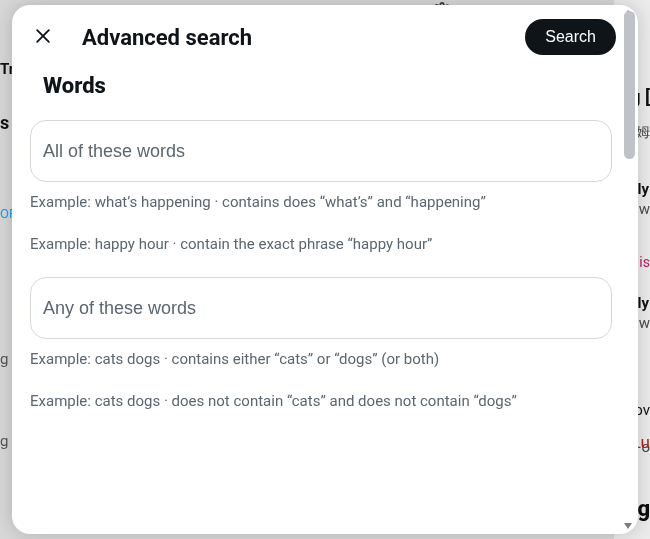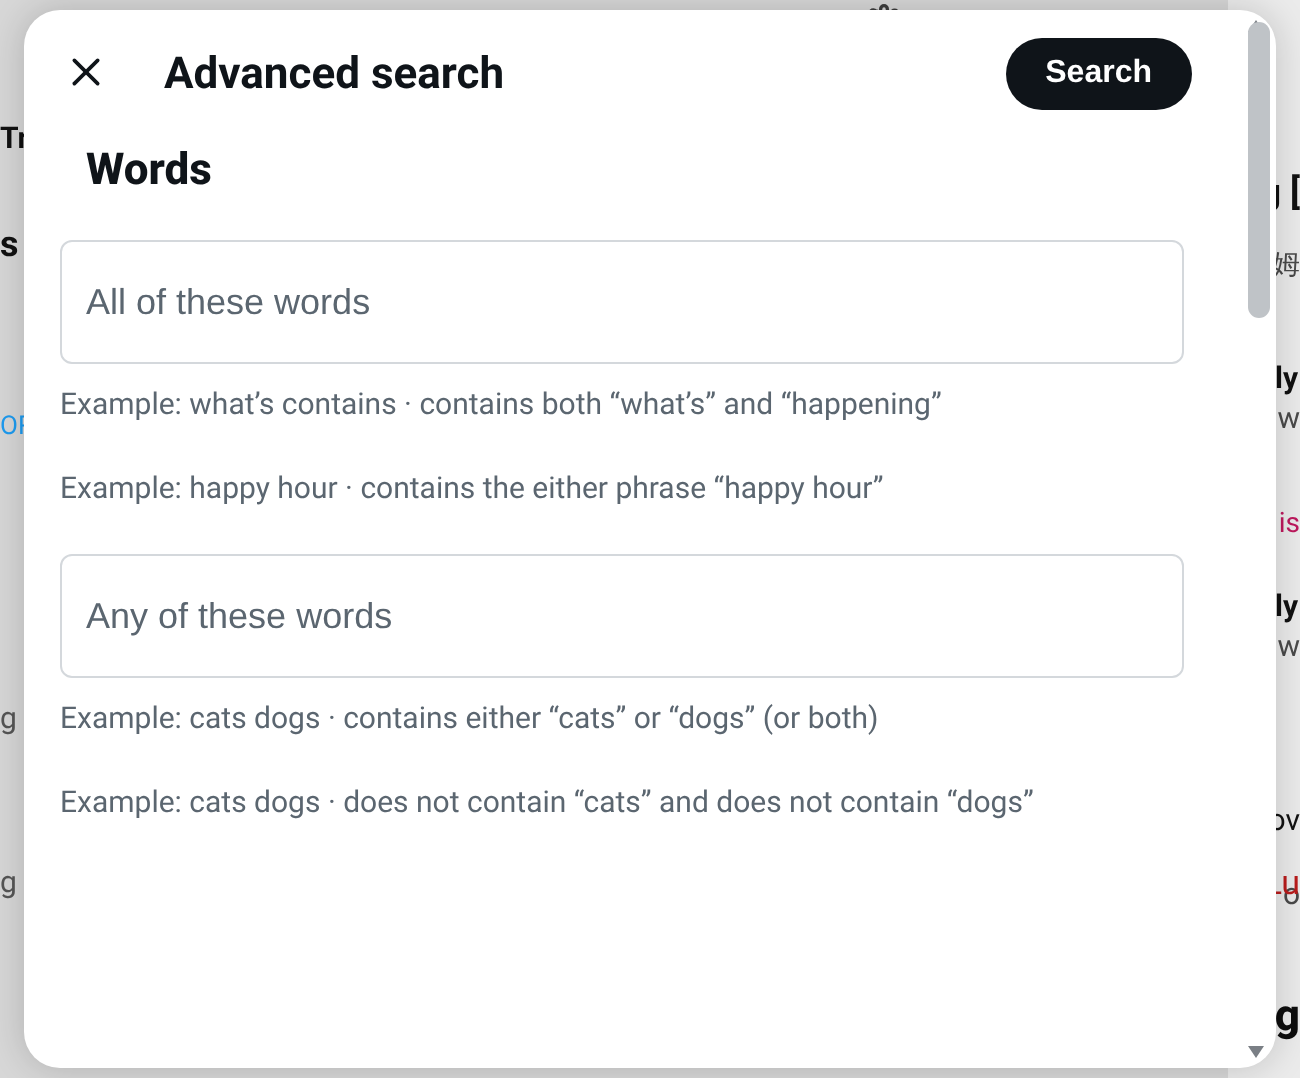--- a/index.html
+++ b/index.html
@@ -39,52 +39,52 @@
     position: absolute; top: 0; right: 0; width: 11px; height: 148px;
     background: #bfc3c7; border-radius: 6px;
   }
   .scrollbar-btn {
     position:absolute; right:2px; width:10px; height:10px; color:#7a7f85;
   }
   .scrollbar-btn.up { top:-3px; }
   .scrollbar-btn.down { bottom:-3px; }
   .scrollbar-btn svg{width:10px;height:10px;display:block;}
 
-  .modal-inner { flex:1; overflow: hidden; padding-right: 28px; }
+  .modal-inner { flex:1; overflow: hidden; padding-right: 8px; }
 
   .header {
     display: flex; align-items: center;
     padding: 14px 14px 10px 14px;
     gap: 22px;
   }
   .close-btn {
     width: 34px; height: 34px; border: none; background: transparent;
     display: flex; align-items: center; justify-content: center;
     border-radius: 50%; cursor: pointer; color: #0f1419;
   }
   .close-btn svg { width: 20px; height: 20px; }
   .header-title {
     font-size: 22px; font-weight: 700; color: #0f1419; flex: 1;
   }
   .search-btn {
     background: #0f1419; color: #ffffff; border: none;
-    font-weight: 700; font-size: 16px;
+    font-weight: 400; font-size: 16px;
     padding: 9px 20px; border-radius: 9999px; cursor: pointer;
   }
 
   .content { padding: 0 18px 6px 18px; }
   .section-title {
     font-size: 22px; font-weight: 800; color: #0f1419;
     margin: 8px 0 22px 13px;
   }
   .field-group { margin-bottom: 22px; }
   .field-input {
     width: 100%;
     border: 1px solid #d4d8dc;
-    border-radius: 6px;
+    border-radius: 16px;
     padding: 20px 12px 19px 12px;
     font-size: 18px;
     color: #0f1419;
     background: #fff;
     outline: none;
   }
   .field-input::placeholder { color: #5b6670; }
   .field-hint {
     margin-top: 10px;
     font-size: 15px;
@@ -141,25 +141,25 @@
         </button>
         <div class="header-title">Advanced search</div>
         <button class="search-btn">Search</button>
       </div>
 
       <div class="content">
         <h2 class="section-title">Words</h2>
 
         <div class="field-group">
           <input class="field-input" type="text" placeholder="All of these words" style="">
-          <div class="field-hint">Example: what’s contains · contains both “what’s” and “happening”</div>
+          <div class="field-hint">Example: what’s happening · contains does “what’s” and “happening”</div>
         </div>
 
         <div class="field-group">
-          <div class="field-hint">Example: happy hour · contains the either phrase “happy hour”</div>
+          <div class="field-hint">Example: happy hour · contain the exact phrase “happy hour”</div>
         </div>
 
         <div class="field-group">
           <input class="field-input" type="text" placeholder="Any of these words" style="">
           <div class="field-hint">Example: cats dogs · contains either “cats” or “dogs” (or both)</div>
         </div>
 
         <div class="field-group last">
           <div class="field-hint">Example: cats dogs · does not contain “cats” and does not contain “dogs”</div>
         </div>

